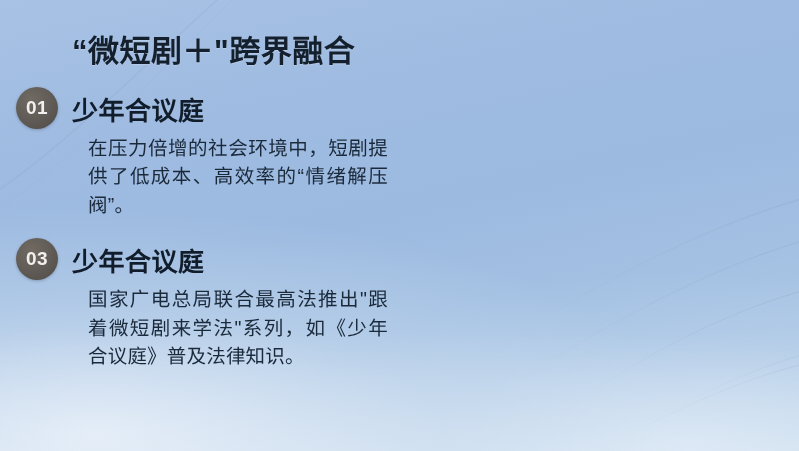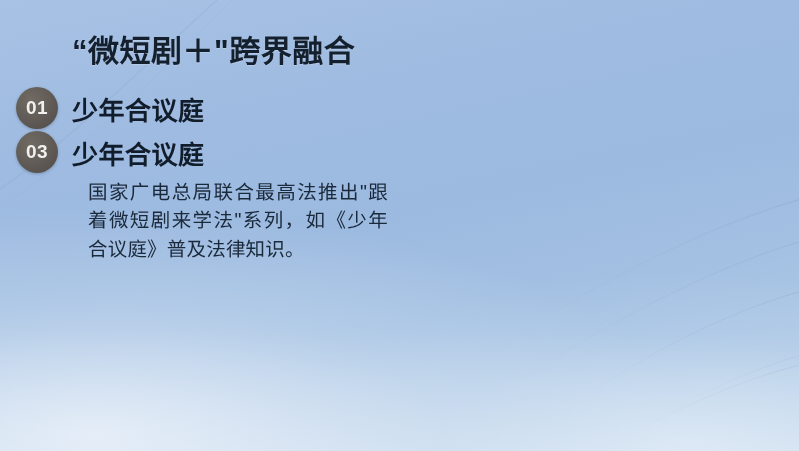--- a/index.html
+++ b/index.html
@@ -97,21 +97,21 @@
     margin-left: 72px;
     width: 300px;
     font-size: 19.5px;
     line-height: 1.46;
     color: #1b2a3b;
     letter-spacing: 0.2px;
     text-align: justify;
     text-justify: inter-ideograph;
   }
 
-  .row-2 { margin-top: 4px; }
+  .row-2 { margin-top: 20px; }
 </style>
 </head>
 <body>
 
 <div class="slide">
 
   <svg class="bg-art" viewBox="0 0 799 451" preserveAspectRatio="none" aria-hidden="true">
     <defs>
       <linearGradient id="strokeFade" x1="0" y1="0" x2="1" y2="1">
         <stop offset="0%" stop-color="#7f9ec4" stop-opacity="0.55"></stop>
@@ -146,20 +146,21 @@
   <div class="grid">
 
     <div class="row row-1">
 
       <div class="cell col-left">
         <div class="item">
           <div class="item-head">
             <div class="badge">01</div>
             <div class="item-title">少年合议庭</div>
           </div>
+          <div class="item-body">在压力倍增的社会环境中，短剧提供了低成本、高效率的“情绪解压阀”。</div>
         </div>
       </div>
 
       <div class="cell col-right">
         <div class="item">
           <div class="item-head">
             
             
           </div>
 

